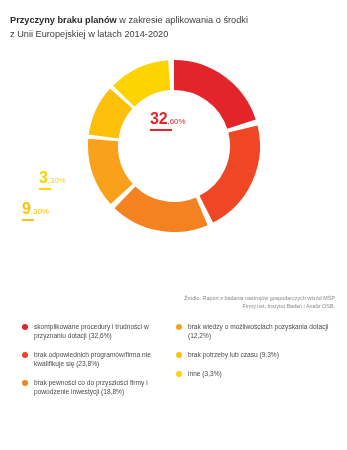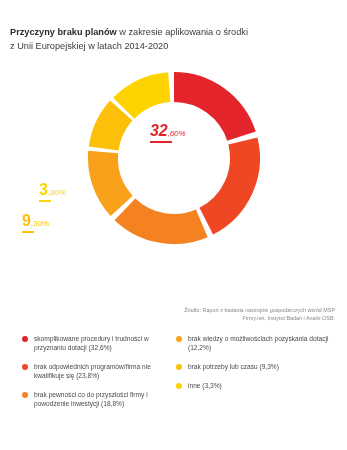--- a/index.html
+++ b/index.html
@@ -9,21 +9,20 @@
     background: #ffffff;
     font-family: "Liberation Sans", sans-serif;
     color: #4a4a4a;
     overflow: hidden;
   }
   .page {
     position: relative;
     width: 347px;
     height: 320px;
     background: #ffffff;
-    margin-top: 12px;
   }
 
   
   .title-block {
     position: absolute;
     left: 10px;
     top: 14px;
     width: 330px;
     font-size: 9.2px;
     line-height: 13.5px;
@@ -60,21 +59,21 @@
     font-size: 8px;
     font-weight: normal;
     letter-spacing: 0;
   }
   .vlabel .ul {
     display: block;
     height: 2px;
     margin-top: 1px;
   }
 
-  .lbl-32 { left: 150px; top: 58px; color: #e3242b; font-style: italic; }
+  .lbl-32 { left: 150px; top: 58px; color: #e3242b; }
   .lbl-32 .ul { width: 22px; background: #e3242b; }
 
   .lbl-23 { left: 254px; top: 155px; color: #ef4723; }
   .lbl-23 .ul { width: 22px; background: #ef4723; }
 
   .lbl-18 { left: 215px; top: 262px; color: #f58220; }
   .lbl-18 .ul { width: 22px; background: #f58220; }
 
   .lbl-12 { left: 38px; top: 228px; color: #f9a11b; }
   .lbl-12 .ul { width: 22px; background: #f9a11b; }

